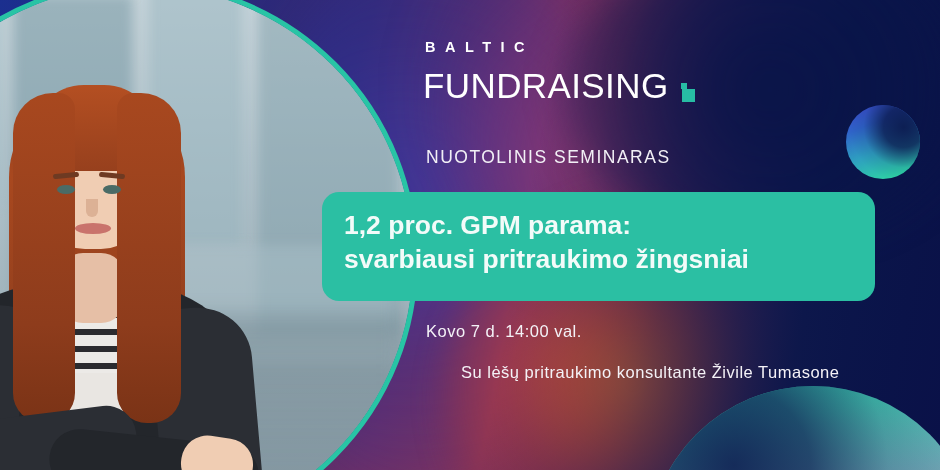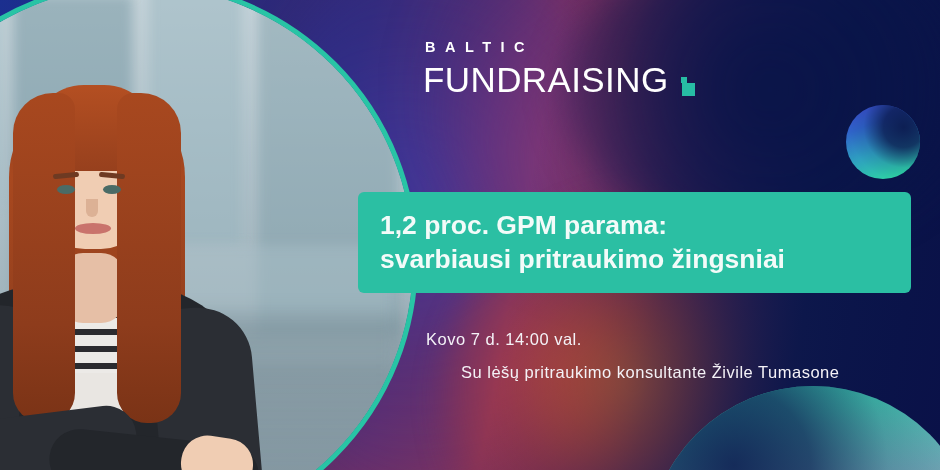--- a/index.html
+++ b/index.html
@@ -372,21 +372,21 @@
   .logo-baltic {
     font-size: 14.5px;
     letter-spacing: 9.5px;
     font-weight: 700;
     color: #ffffff;
     line-height: 1;
     margin-left: 2px;
   }
   .logo-main-row {
     position: relative;
-    margin-top: 6px;
+    margin-top: 12px;
     height: 38px;
   }
   .logo-fundraising {
     font-size: 35px;
     font-weight: 400;
     letter-spacing: 0.4px;
     color: #ffffff;
     line-height: 38px;
     white-space: nowrap;
   }
@@ -442,43 +442,42 @@
     white-space: nowrap;
   }
 
   
   .headline-box {
     position: absolute;
     left: -96px;
     top: 192px;
     width: 553px;
     box-sizing: border-box;
-    padding: 16px 22px 16px 22px;
+    padding: 16px 22px 24px 22px;
     background: #2bbfa3;
-    border-radius: 6px;
-    margin-left: 36px;
+    border-radius: 17px;
   }
   .headline-line {
     font-size: 26.5px;
     font-weight: 700;
     color: #f3fbf9;
     line-height: 1.30;
     white-space: nowrap;
   }
 
   
   .detail {
     position: absolute;
     left: 8px;
     color: #f4f2f7;
     font-size: 16.5px;
     letter-spacing: 0.5px;
     white-space: nowrap;
   }
-  .detail.when { top: 330px; }
+  .detail.when { top: 322px; }
   .detail.with { top: 363px; margin-left: 35px; }
 </style>
 </head>
 <body>
 
 <div id="banner">
 
   <div class="bg-base"></div>
   <div class="glow-blue-left"></div>
   <div class="glow-magenta"></div>
@@ -531,20 +530,21 @@
   <div class="content">
 
     <div class="logo">
       <div class="logo-baltic">BALTIC</div>
       <div class="logo-main-row">
         <div class="logo-fundraising">FUNDRAISING</div>
         <div class="logo-accent"></div>
       </div>
     </div>
 
+    <div class="kicker">NUOTOLINIS SEMINARAS</div>
 
     <div class="headline-box">
       <div class="headline-line">1,2 proc. GPM parama:</div>
       <div class="headline-line">svarbiausi pritraukimo žingsniai</div>
     </div>
 
     <div class="detail when">Kovo 7 d. 14:00 val.</div>
     <div class="detail with">Su lėšų pritraukimo konsultante Živile Tumasone</div>
 
   </div>

